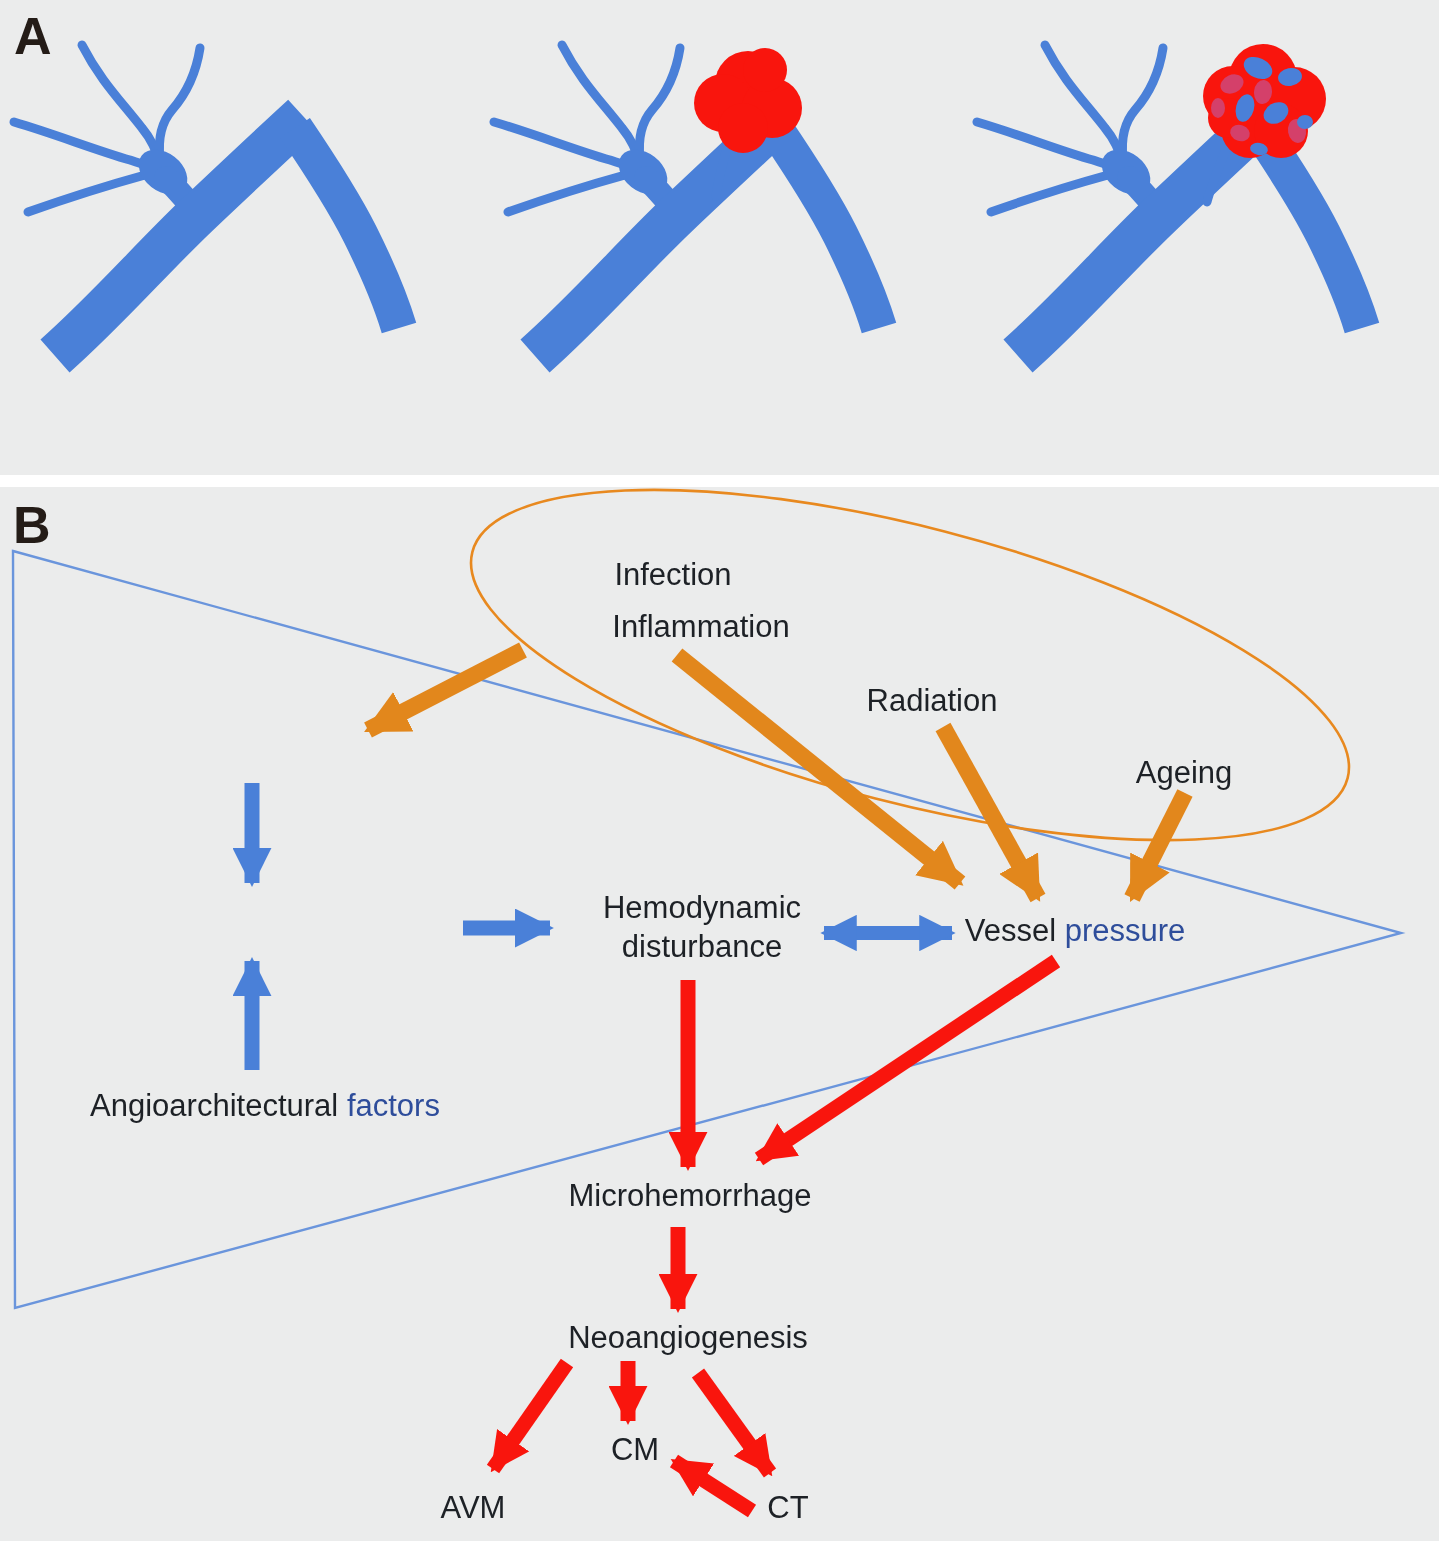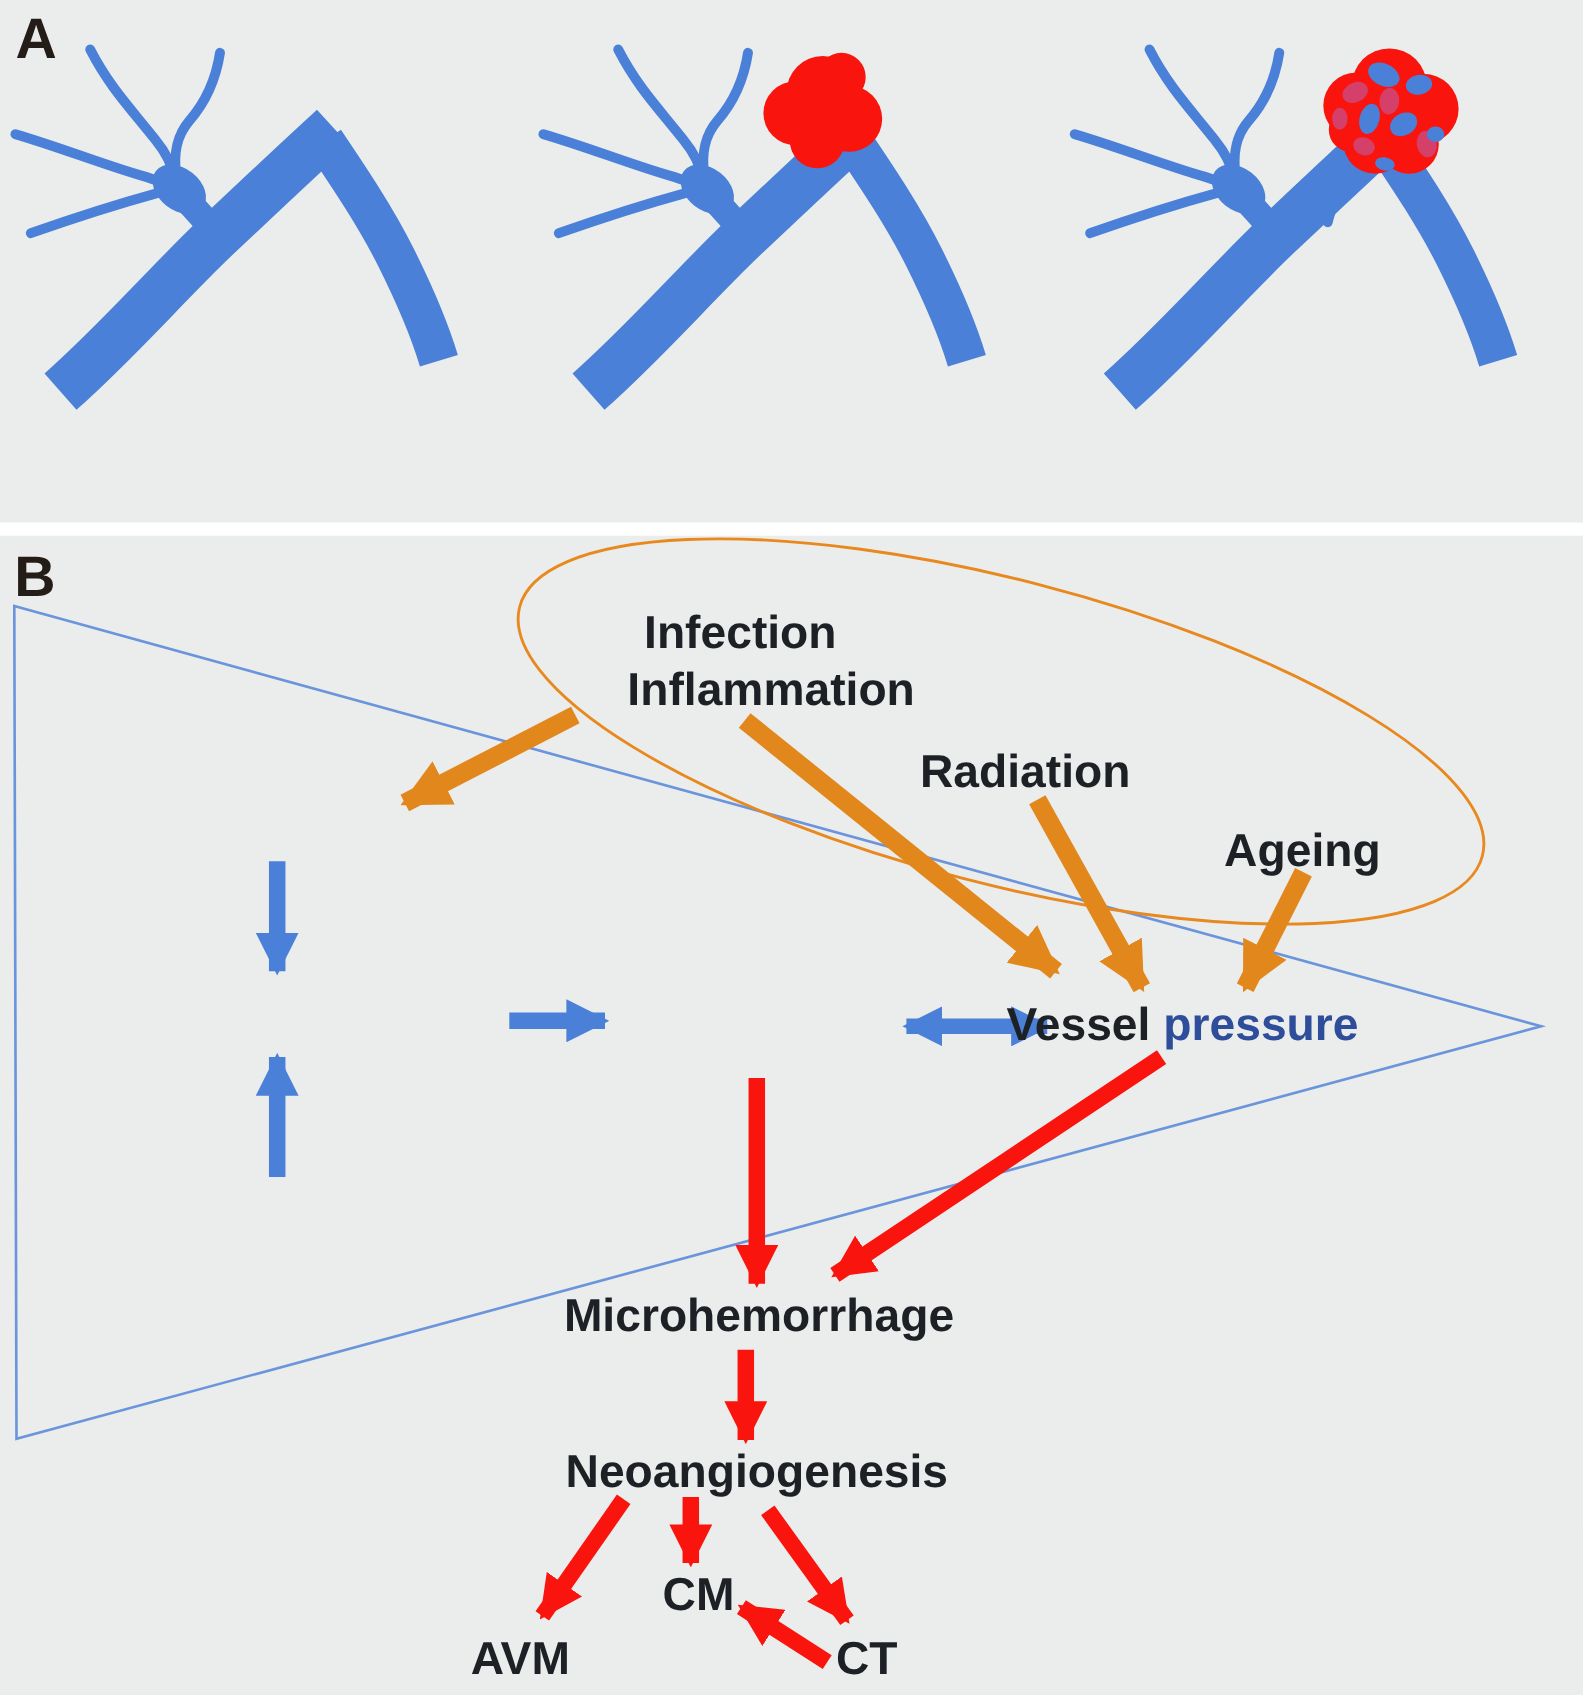--- a/index.html
+++ b/index.html
@@ -17,21 +17,21 @@
   #panelB{top:487px;height:1054px;}
   .panel-letter{
     position:absolute;z-index:6;font-size:52px;font-weight:800;line-height:1;
     color:var(--ink);letter-spacing:0;
   }
   #panelA .panel-letter{top:10px;left:14px;}
   #panelB .panel-letter{top:12px;left:13px;}
   .layer{position:absolute;inset:0;}
   .node-label{
     position:absolute;transform:translate(-50%,-50%);z-index:4;
-    font-size:42px;color:var(--text);white-space:nowrap;text-align:center;font-weight:bold;
+    font-size:31px;color:var(--text);white-space:nowrap;text-align:center;
   }
   .node-label .accent{color:var(--accent_text);}
   .node-label .sp{display:inline-block;width:0.28em;}
   .two-line span{display:block;}
   .lh-lg span{line-height:49px;}
   .lh-sm span{line-height:39px;}
   
   .st-blue{stroke:var(--blue);fill:none;}
   .f-blue{fill:var(--blue);stroke:none;}
   .f-red{fill:var(--red);stroke:none;}
@@ -156,22 +156,27 @@
     <line x1="752" y1="1024" x2="674" y2="974" class="arrow-r" stroke-width="15" marker-end="url(#mR)"></line>
   </svg>
 
   <div class="node-label" style="left:673px;top:88px">Infection</div>
   <div class="node-label" style="left:701px;top:140px">Inflammation</div>
   <div class="node-label" style="left:932px;top:214px">Radiation</div>
   <div class="node-label" style="left:1184px;top:286px">Ageing</div>
 
 
 
+  <div class="node-label two-line lh-sm" style="left:702px;top:440px">
+    <span>Hemodynamic</span>
+    <span>disturbance</span>
+  </div>
 
   <div class="node-label" style="left:1075px;top:444px"><span>Vessel</span><span class="sp"></span><span class="accent">pressure</span></div>
 
+  <div class="node-label" style="left:265px;top:619px"><span>Angioarchitectural</span><span class="sp"></span><span class="accent">factors</span></div>
 
   <div class="node-label" style="left:690px;top:709px">Microhemorrhage</div>
   <div class="node-label" style="left:688px;top:851px">Neoangiogenesis</div>
   <div class="node-label" style="left:473px;top:1021px">AVM</div>
   <div class="node-label" style="left:635px;top:963px">CM</div>
   <div class="node-label" style="left:788px;top:1021px">CT</div>
 </div>
 
 </body></html>

